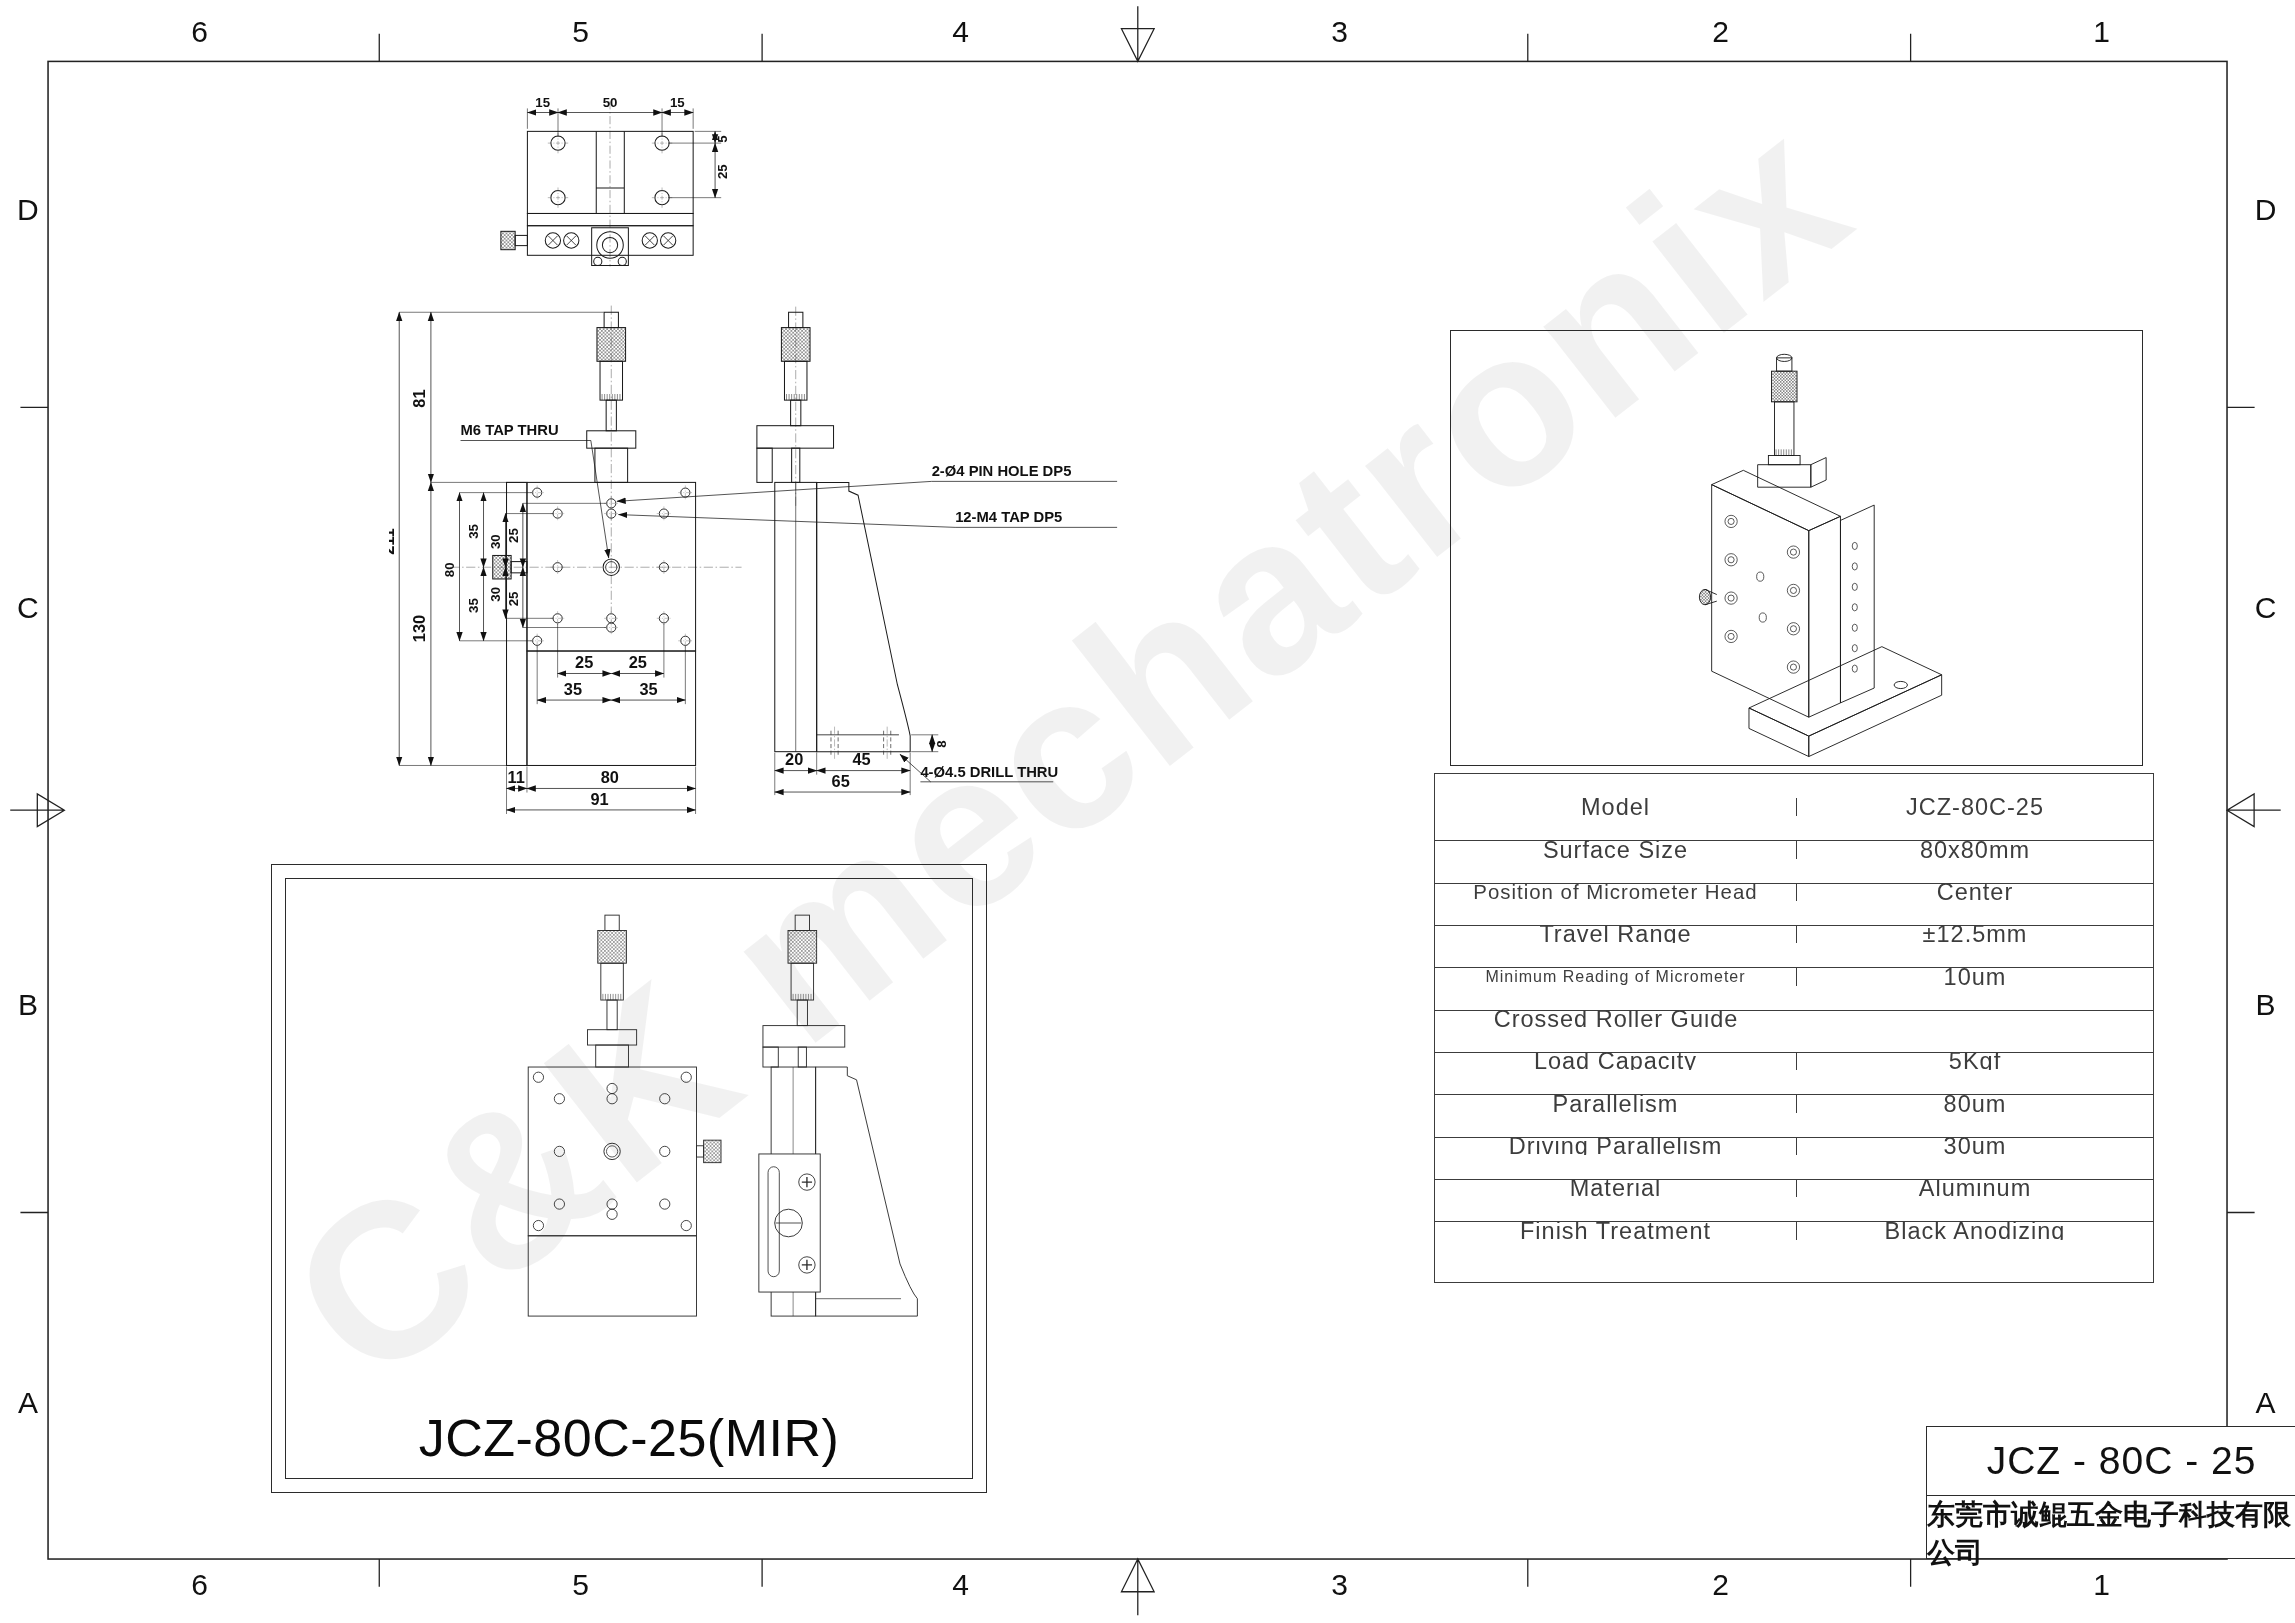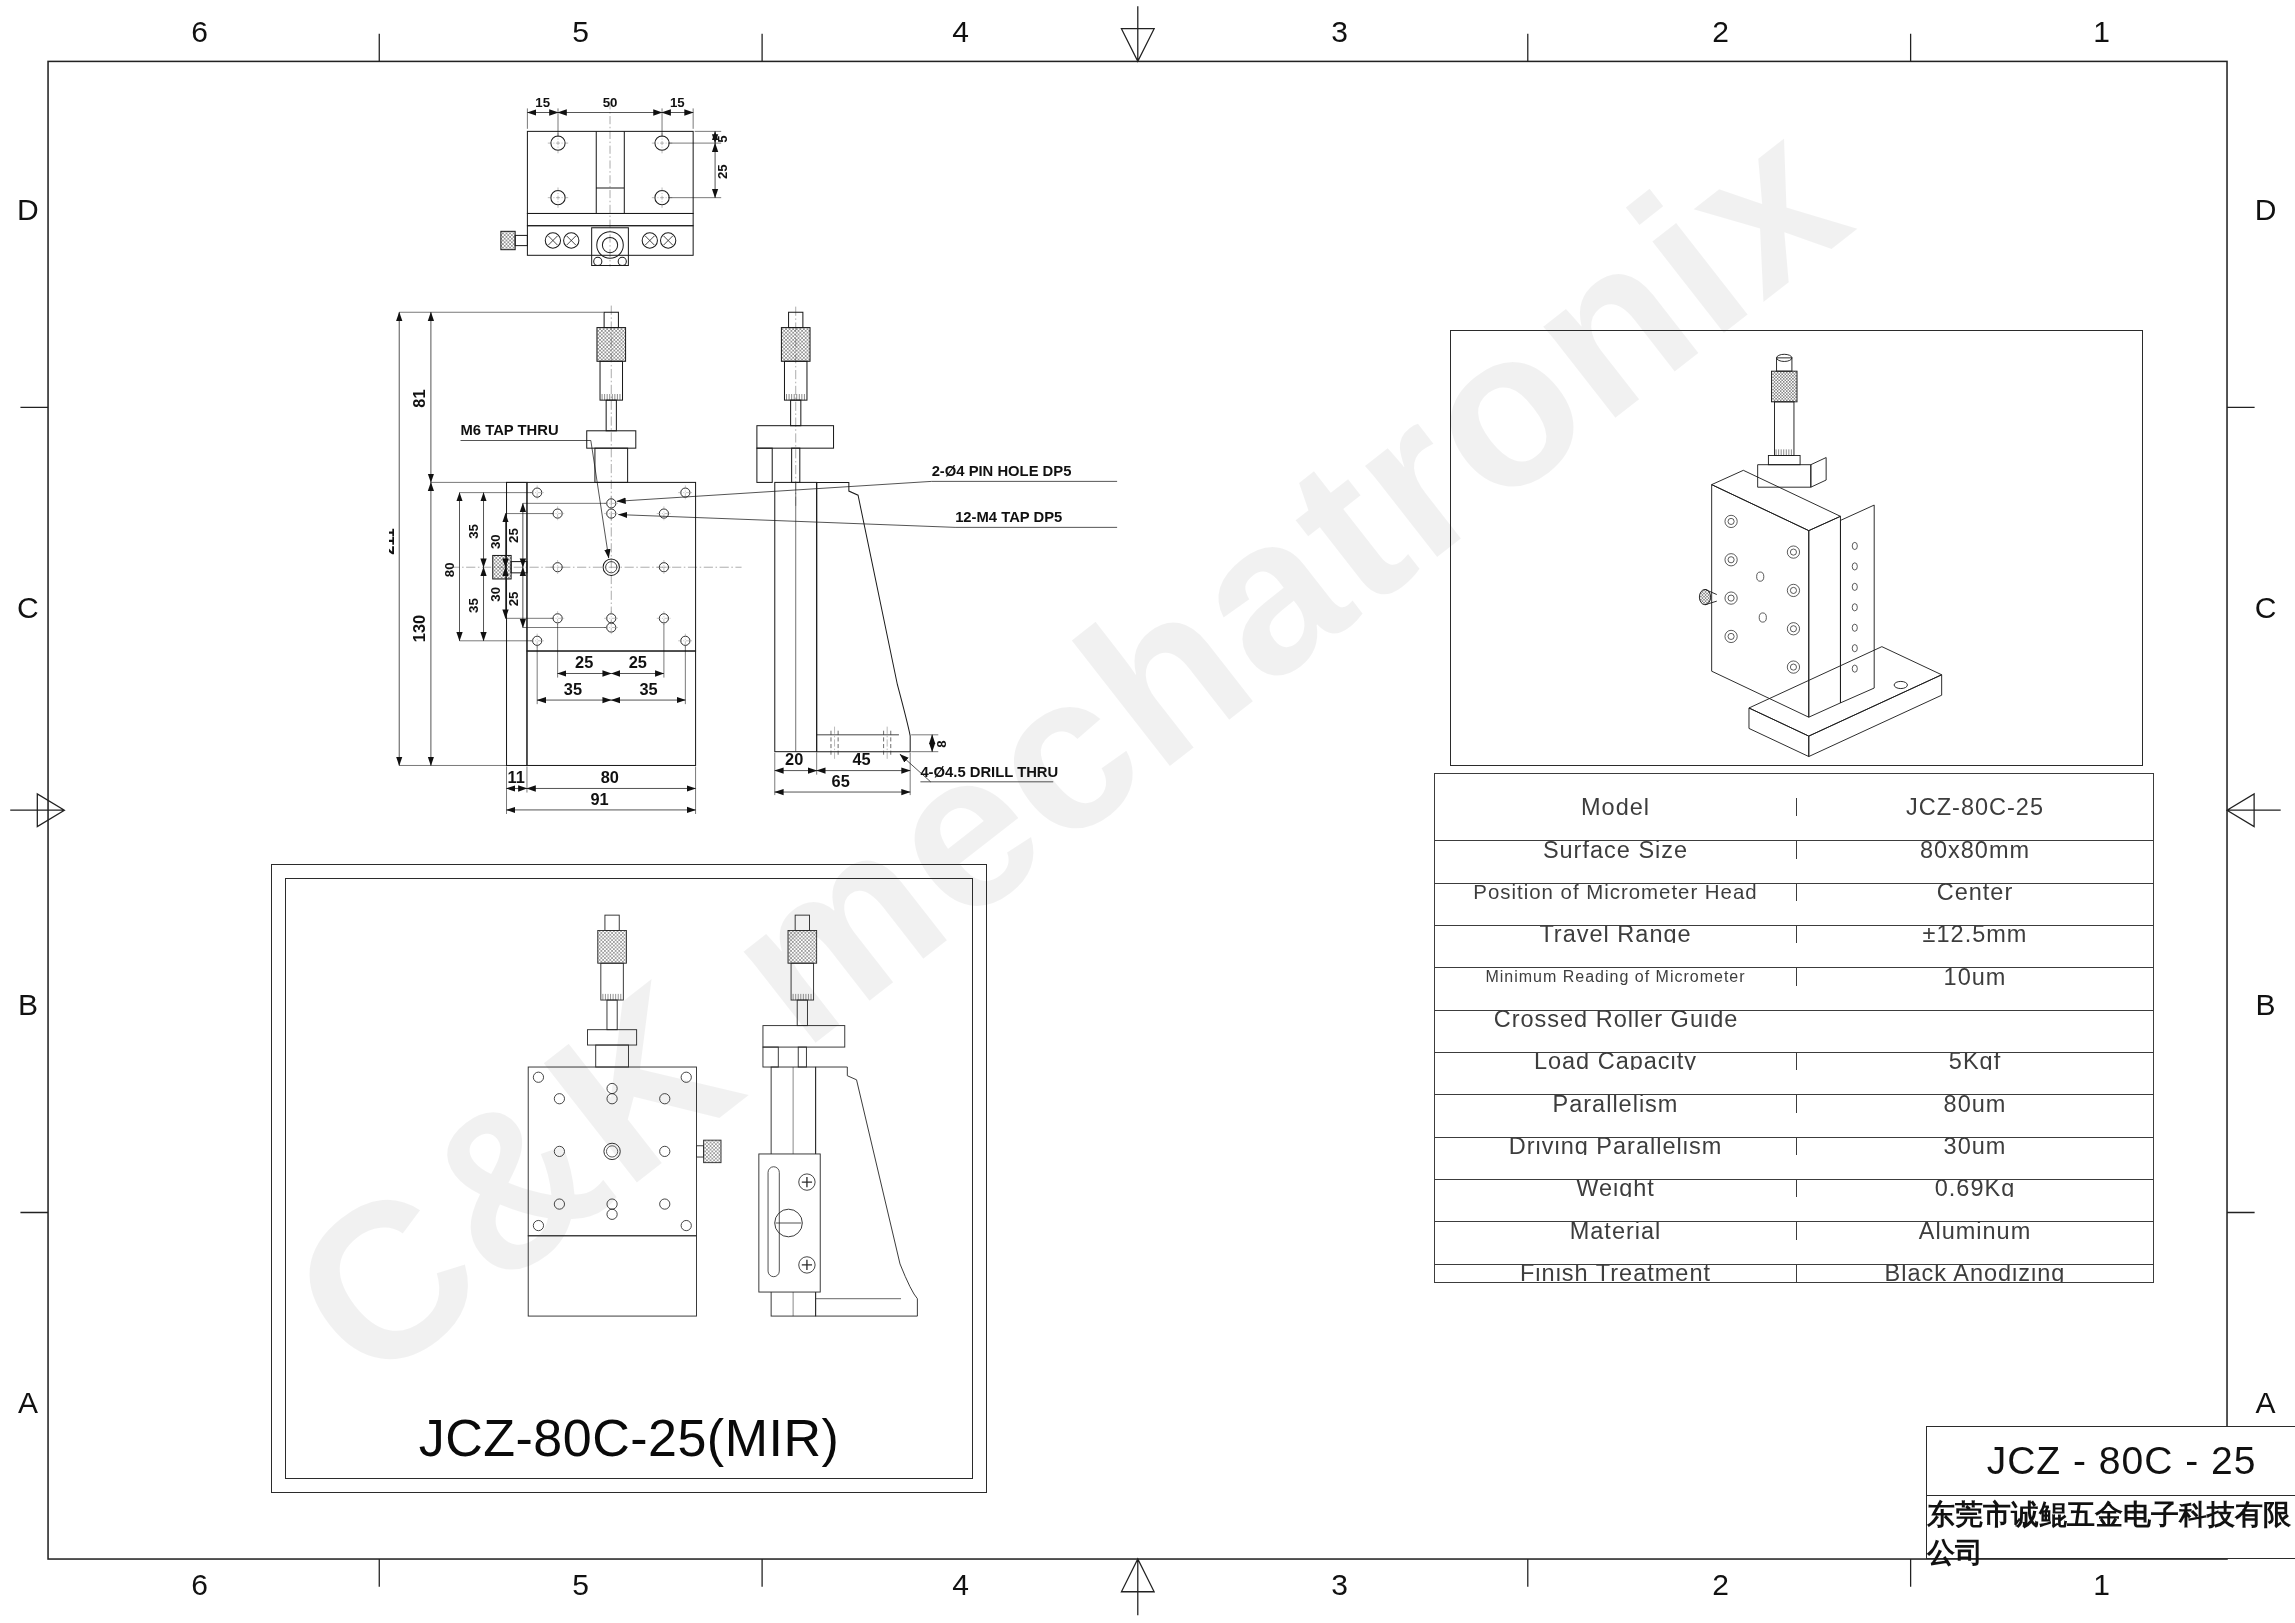--- a/index.html
+++ b/index.html
@@ -475,24 +475,20 @@
     </div>
     <div class="trow">
       <div class="tcell tlabel">Parallelism</div>
       <div class="tcell">80um</div>
     </div>
     <div class="trow">
       <div class="tcell tlabel">Driving Parallelism</div>
       <div class="tcell">30um</div>
     </div>
     <div class="trow">
-      <div class="tcell tlabel">Weight</div>
-      <div class="tcell">0.69Kg</div>
-    </div>
-    <div class="trow">
       <div class="tcell tlabel">Material</div>
       <div class="tcell">Aluminum</div>
     </div>
     <div class="trow">
       <div class="tcell tlabel">Finish Treatment</div>
       <div class="tcell">Black Anodizing</div>
     </div>
   </div>
 
   <div id="titleblock" class="abs">

